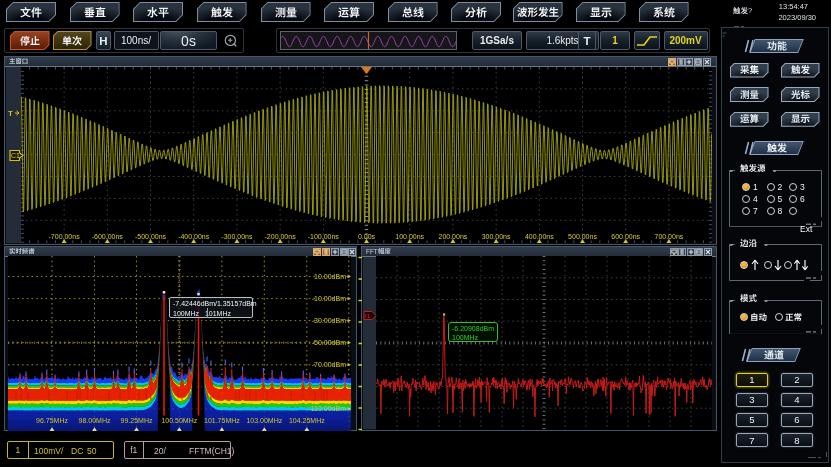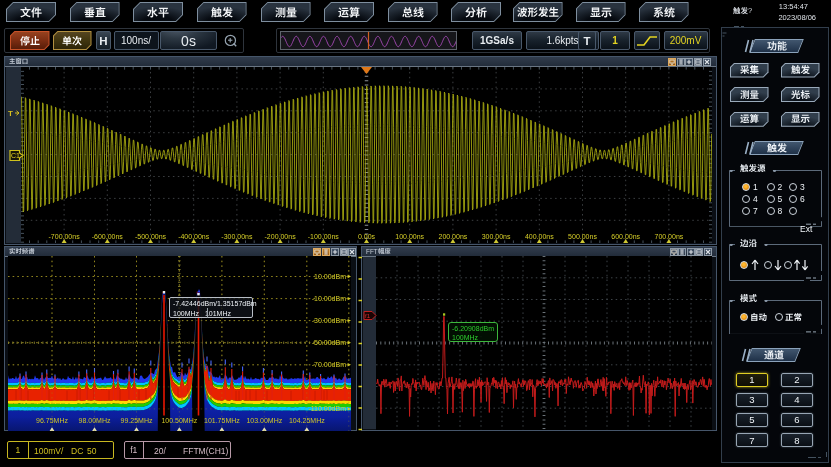--- a/index.html
+++ b/index.html
@@ -164,21 +164,21 @@
 <div class="abs" style="left:733px;top:7px;display:flex">
     <svg width="15.0" height="7.5" viewBox="0 0 15.0 7.5" style="display:block;overflow:visible;">
       <g fill="#d8dce2" transform="translate(0,6.45) scale(0.007500)">
         <path transform="translate(0,0) scale(1,-1)" d="M242 504V415H190V504ZM326 504H380V415H326ZM189 592C201 615 212 639 223 664H307C299 639 289 614 279 592ZM169 850C142 731 89 613 21 540C40 527 72 502 93 482V327C93 216 88 67 31 -38C54 -48 98 -75 117 -91C153 -25 171 61 181 147H242V-56H326V147H380V31C380 22 377 20 371 20C364 20 346 20 328 21C341 -4 355 -48 358 -75C396 -75 422 -72 445 -55C467 -38 473 -10 473 29V592H382C403 633 424 679 438 718L368 761L352 757H257C265 780 272 804 278 827ZM242 330V236H188C189 268 190 299 190 327V330ZM326 330H380V236H326ZM651 847V670H506V265H653V88L476 72L497 -43C598 -32 731 -16 860 1C868 -28 873 -55 876 -78L977 -44C967 28 928 140 886 227L793 197C806 168 818 137 829 105L775 100V265H928V670H775V847ZM601 571H664V364H601ZM764 571H829V364H764Z"></path>
         <path transform="translate(1000,0) scale(1,-1)" d="M668 791C706 746 759 683 784 646L882 709C855 745 800 805 761 846ZM134 501C143 516 185 523 239 523H370C305 330 198 180 19 85C48 62 91 14 107 -12C229 55 320 142 389 248C420 197 456 151 496 111C420 67 332 35 237 15C260 -12 287 -59 301 -91C409 -63 509 -24 595 31C680 -25 782 -66 904 -91C920 -58 953 -8 979 18C870 36 776 67 697 109C779 185 844 282 884 407L800 446L778 441H484C494 468 503 495 512 523H945L946 638H541C555 700 566 766 575 835L440 857C431 780 419 707 403 638H265C291 689 317 751 334 809L208 829C188 750 150 671 138 651C124 628 110 614 95 609C107 580 126 526 134 501ZM593 179C542 221 500 270 467 325H713C682 269 641 220 593 179Z"></path>
       </g>
     </svg>
     <span style="color:#d8dce2;font-size:7.5px;line-height:8px">?</span>
   </div>
 <div class="abs" style="left:748px;top:2px;width:60px;text-align:right;color:#dde1e6;font-size:7.5px">13:54:47</div>
-<div class="abs" style="left:748px;top:13px;width:68px;text-align:right;color:#dde1e6;font-size:7.5px">2023/08/06</div>
+<div class="abs" style="left:748px;top:13px;width:68px;text-align:right;color:#dde1e6;font-size:7.5px">2023/09/30</div>
 <div class="abs" style="left:4px;top:28px;width:240px;height:25px;border:1px solid #2e343c;border-radius:2px"></div>
 <div class="abs" style="left:276px;top:28px;width:434px;height:25px;border:1px solid #2e343c;border-radius:2px"></div>
 <div class="abs" style="left:9.5px;top:31px;width:40px;height:19px">
 <div class="abs" style="inset:0;background:#c85228;clip-path:polygon(5px 0,100% 0,100% calc(100% - 5px),calc(100% - 5px) 100%,0 100%,0 5px)"></div>
 <div class="abs" style="inset:1px;background:linear-gradient(180deg,#96421f 0%,#7c2d12 50%,#571d09 100%);clip-path:polygon(4.4px 0,100% 0,100% calc(100% - 4.4px),calc(100% - 4.4px) 100%,0 100%,0 4.4px);display:flex;align-items:center;justify-content:center">
       <svg width="20.0" height="10.0" viewBox="0 0 20.0 10.0" style="display:block;overflow:visible;">
         <g fill="#ffffff" transform="translate(0,8.60) scale(0.010000)">
           <path transform="translate(0,0) scale(1,-1)" d="M498 557H773V504H498ZM388 637V423H889V637ZM235 846C187 704 106 562 21 470C41 441 72 375 83 346C101 366 119 389 137 413V-89H246V590C277 648 305 710 328 771V675H957V773H709C699 800 682 833 667 858L557 828C566 811 574 792 582 773H329L343 811ZM305 383V201H408V143H581V32C581 20 576 17 561 17C545 17 486 17 439 18C454 -12 469 -54 474 -86C550 -86 606 -86 648 -71C690 -55 702 -26 702 28V143H860V201H966V383ZM408 237V289H859V237Z"></path>
           <path transform="translate(1000,0) scale(1,-1)" d="M169 643V81H41V-39H959V81H605V415H904V536H605V849H477V81H294V643Z"></path>
         </g>
@@ -215,21 +215,21 @@
   </div>
 <div class="tbtn" style="left:472px;width:50px;font-size:10px;font-weight:bold">1GSa/s</div>
 <div class="tbtn" style="left:526px;width:73px;font-size:10px;font-weight:normal">1.6kpts</div>
 <div class="tbtn" style="left:578px;width:18px;font-size:11.5px;font-weight:bold">T</div>
 <div class="tbtn" style="left:600px;width:30px;font-size:10px;color:#e3d322;font-weight:bold">1</div>
 <div class="tbtn" style="left:634px;width:26px">
     <svg width="22" height="12" viewBox="0 0 22 12">
 <path d="M1 10 L8 10 L14 2 L21 2" fill="none" stroke="#e3d322" stroke-width="1.6"></path>
     </svg>
   </div>
-<div class="tbtn" style="left:663.5px;width:44px;font-size:10px;color:#e3d322;font-weight:normal">200mV</div>
+<div class="tbtn" style="left:663.5px;width:44px;font-size:10px;color:#e3d322;font-weight:bold">200mV</div>
 <div class="win" style="left:4px;top:56px;width:713px;height:189px">
 <div class="tb">
       <div style="margin-left:4px">
         <svg width="19.2" height="6.4" viewBox="0 0 19.2 6.4" style="display:block;overflow:visible;">
           <g fill="#c4ccd6" transform="translate(0,5.50) scale(0.006400)">
             <path transform="translate(0,0) scale(1,-1)" d="M345 782C394 748 452 701 494 661H95V543H434V369H148V253H434V60H52V-58H952V60H566V253H855V369H566V543H902V661H585L638 699C595 746 509 810 444 851Z"></path>
             <path transform="translate(1000,0) scale(1,-1)" d="M372 678C281 619 156 576 56 552L115 457C229 488 359 548 457 616ZM415 567C403 536 383 498 363 465H145V-90H267V-62H733V-84H861V465H487C506 490 526 517 544 546ZM267 23V379H733V23ZM368 183C392 174 418 164 444 153C393 127 335 109 276 97C293 79 315 47 325 26C400 45 473 72 535 110C583 87 625 63 654 43L713 106C686 124 649 144 608 164C649 201 684 245 708 298L648 326L631 322H459L477 357L391 371C371 326 332 278 273 241C294 231 323 205 338 186C367 207 391 229 411 253H578C562 234 544 217 524 201C489 216 454 229 422 240ZM404 829 426 774H64V596H185V682H628L554 614C662 573 805 505 873 459L953 535C918 557 870 581 818 605H936V774H571C560 802 546 832 533 856ZM628 682H809V609C748 637 682 663 628 682Z"></path>
             <path transform="translate(2000,0) scale(1,-1)" d="M106 752V-70H231V12H765V-68H896V752ZM231 135V630H765V135Z"></path>
           </g>
         </svg>
@@ -526,21 +526,21 @@
 <div class="abs" style="left:19.5px;top:0;bottom:0;width:1px;background:#c8b820"></div>
 <div class="abs" style="left:0;top:0;width:19.5px;height:100%;display:flex;align-items:center;justify-content:center">1</div>
 <div class="abs" style="left:26px;top:4px">100mV/</div>
     <div class="abs" style="left:63px;top:4px">DC</div>
     <div class="abs" style="left:79px;top:4px">50</div>
   </div>
 <div class="abs" style="left:124px;top:441px;width:107px;height:18px;border:1px solid #b89aa8;border-radius:2px;color:#d4bcc6;font-size:8.5px">
 <div class="abs" style="left:17.5px;top:0;bottom:0;width:1px;background:#b89aa8"></div>
 <div class="abs" style="left:0;top:0;width:17.5px;height:100%;display:flex;align-items:center;justify-content:center">f1</div>
 <div class="abs" style="left:29px;top:4px">20/</div>
-    <div class="abs" style="left:58px;top:4px">FFTM(CH1)</div>
+    <div class="abs" style="left:64px;top:4px">FFTM(CH1)</div>
   </div>
 <div class="abs" style="left:721px;top:27px;width:108px;height:436px;border:1px solid #323e4c;background:#04060a"></div>
 <svg class="abs" style="left:721px;top:25px" width="40" height="16">
     <path d="M13 1.5 h5 M20 1.5 h3 M1.5 8 h4 M1.5 11 h2" stroke="#44525f" stroke-width="1" fill="none"></path>
   </svg>
 <svg class="abs" style="left:800px;top:452px" width="30" height="12">
     <path d="M8 5.5 h8 M18 5.5 h3 M26.5 0 V5" stroke="#44525f" stroke-width="1" fill="none"></path>
   </svg>
 <div class="hdr" style="left:752px;top:38.5px;width:49px">
     <div style="transform:skewX(22deg)">

